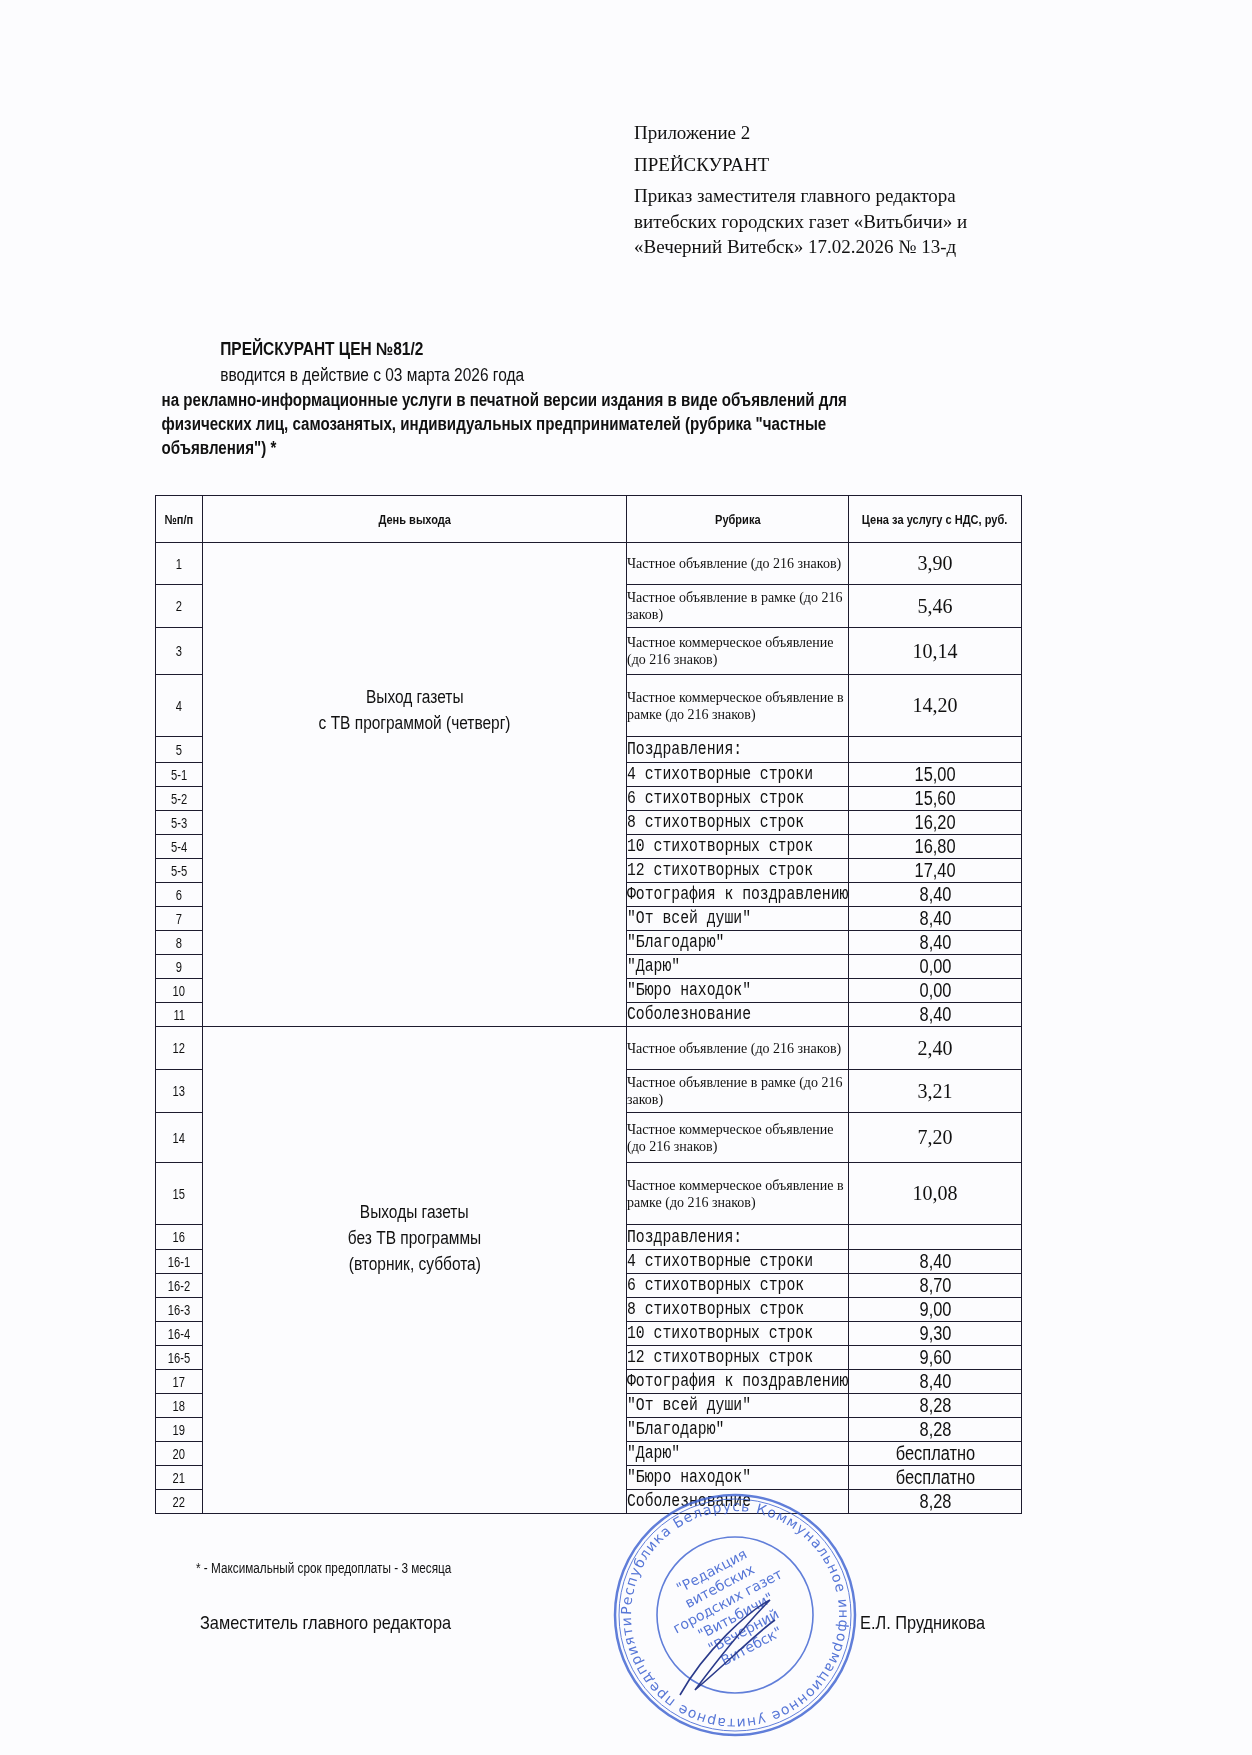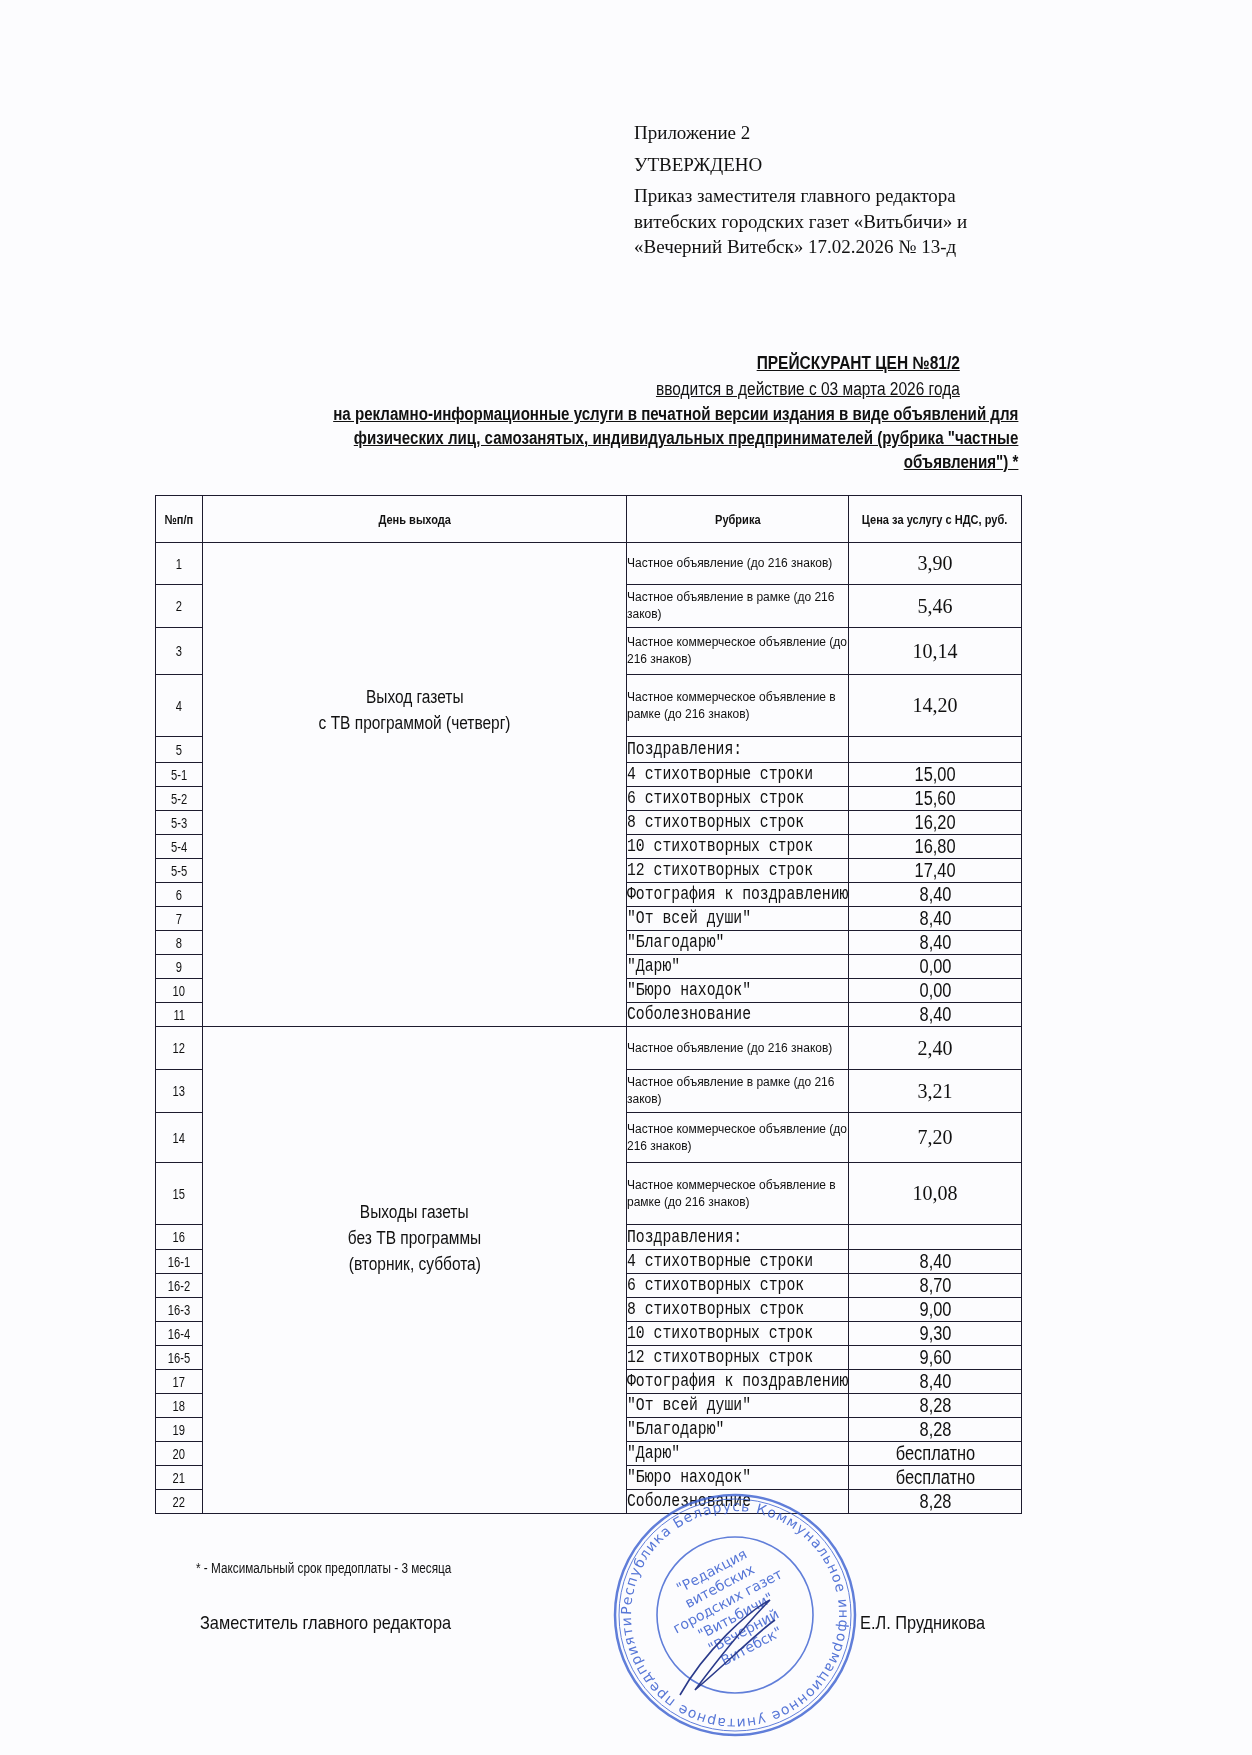--- a/index.html
+++ b/index.html
@@ -9,21 +9,21 @@
     font-family: "Liberation Serif", "DejaVu Serif", serif;
     color: #111;
   }
   .approval {
     position: absolute; left: 634px; top: 120px; width: 400px;
     font-size: 19px; line-height: 25.5px;
   }
   .approval .line { display: block; white-space: nowrap; }
   .approval .gap { margin-bottom: 6px; }
   .title-block {
-    position: absolute; left: 160px; top: 350px; width: 860px; text-align: right; text-decoration: underline;
+    position: absolute; left: 160px; top: 336px; width: 860px; text-align: left;
   }
   .title-main {
     font-weight: bold; font-size: 18px; font-family: "Liberation Sans Narrow","Liberation Sans", sans-serif;
     transform: scaleX(0.86); transform-origin: center; line-height: 26px;
   }
   .title-effective {
     font-size: 18px; line-height: 26px; transform: scaleX(0.86); font-family: "Liberation Sans", sans-serif;
   }
   .title-desc {
     font-weight: bold; font-size: 18px; line-height: 24px; font-family: "Liberation Sans", sans-serif;
@@ -39,21 +39,21 @@
   th { font-family: "Liberation Sans", sans-serif; font-weight: bold; font-size: 13px; height: 46px; }
   th .narrow { display: inline-block; transform: scaleX(0.85); }
   .col-num { width: 47px; }
   .col-day { width: 424px; }
   .col-rub { width: 222px; }
   .col-price { width: 173px; }
   td.num { text-align: center; font-size: 14px; font-family: "Liberation Sans", sans-serif; }
   td.num span { display: inline-block; transform: scaleX(0.8); }
   td.day { text-align: center; font-size: 18px; line-height: 26px; font-family: "Liberation Sans", sans-serif; }
   td.day span { display: inline-block; transform: scaleX(0.86); }
-  td.rub { font-size: 12px; line-height: 17px; padding-left: 2px; font-family: Liberation Sans, sans-serif; }
+  td.rub { font-size: 14px; line-height: 17px; padding-left: 2px; font-family: Liberation Serif, serif; }
   td.rub.cond { font-family: Liberation Mono, monospace; font-size: 18px; }
   td.rub.cond span { display: inline-block; transform: scaleX(0.82); transform-origin: left; white-space: nowrap; }
   td.price { text-align: center; font-size: 20px; font-family: "Liberation Serif", serif; }
   td.price.cond { font-family: "Liberation Sans", sans-serif; font-size: 20px; }
   td.price.cond span { display: inline-block; transform: scaleX(0.82); }
   .footnote {
     position: absolute; left: 196px; top: 1560px; font-size: 14px;
     font-family: "Liberation Sans", sans-serif; transform: scaleX(0.84); transform-origin: left;
   }
   .sign-role {
@@ -64,21 +64,21 @@
     position: absolute; left: 860px; top: 1612px; font-size: 19px;
     font-family: "Liberation Sans", sans-serif; transform: scaleX(0.86); transform-origin: left;
   }
   .stamp { position: absolute; left: 610px; top: 1490px; width: 250px; height: 250px; }
 </style>
 </head>
 <body>
 
 <div class="approval">
   <span class="line gap">Приложение 2</span>
-  <span class="line gap">УТВЕРЖДЕНО</span>
+  <span class="line gap">ПРЕЙСКУРАНТ</span>
   <span class="line">Приказ заместителя главного редактора</span>
   <span class="line">витебских городских газет «Витьбичи» и</span>
   <span class="line">«Вечерний Витебск» 17.02.2026 № 13-д</span>
 </div>
 
 <div class="title-block">
   <div class="title-main">ПРЕЙСКУРАНТ ЦЕН №81/2</div>
   <div class="title-effective">вводится в действие с 03 марта 2026 года</div>
   <div class="title-desc">
     <div>на рекламно-информационные услуги в печатной версии издания в виде объявлений для</div>

